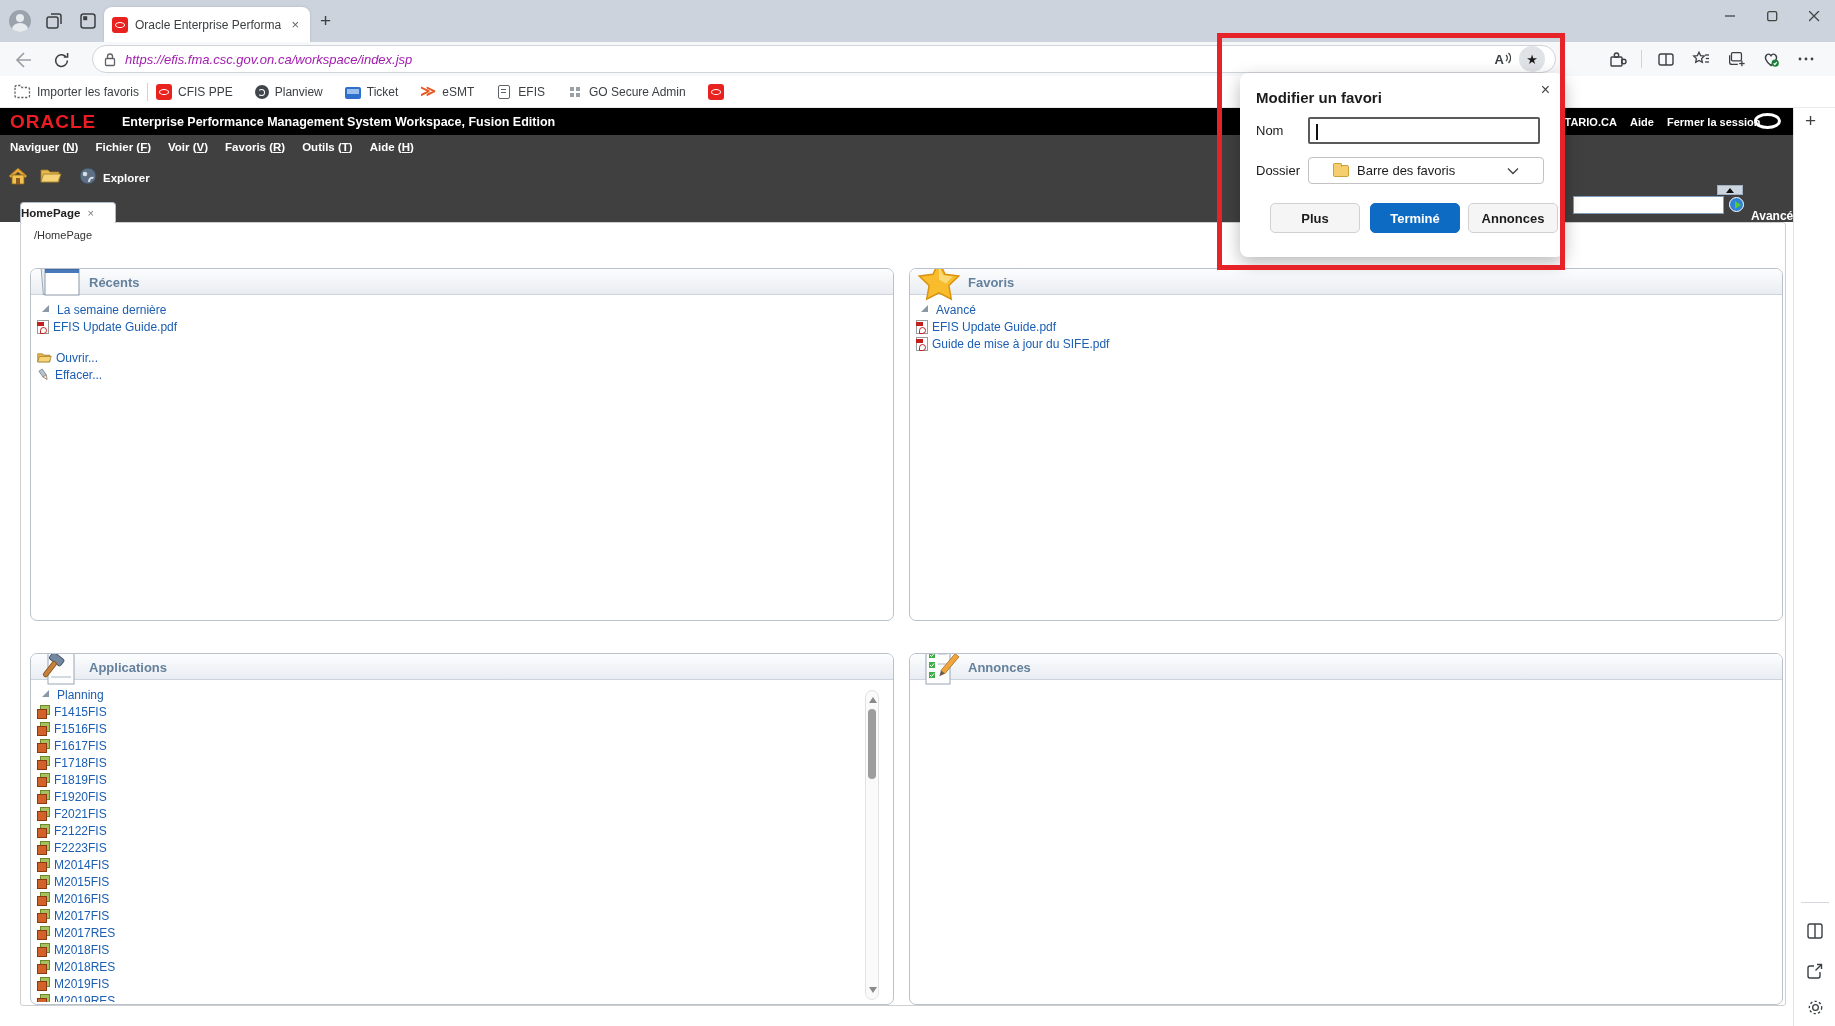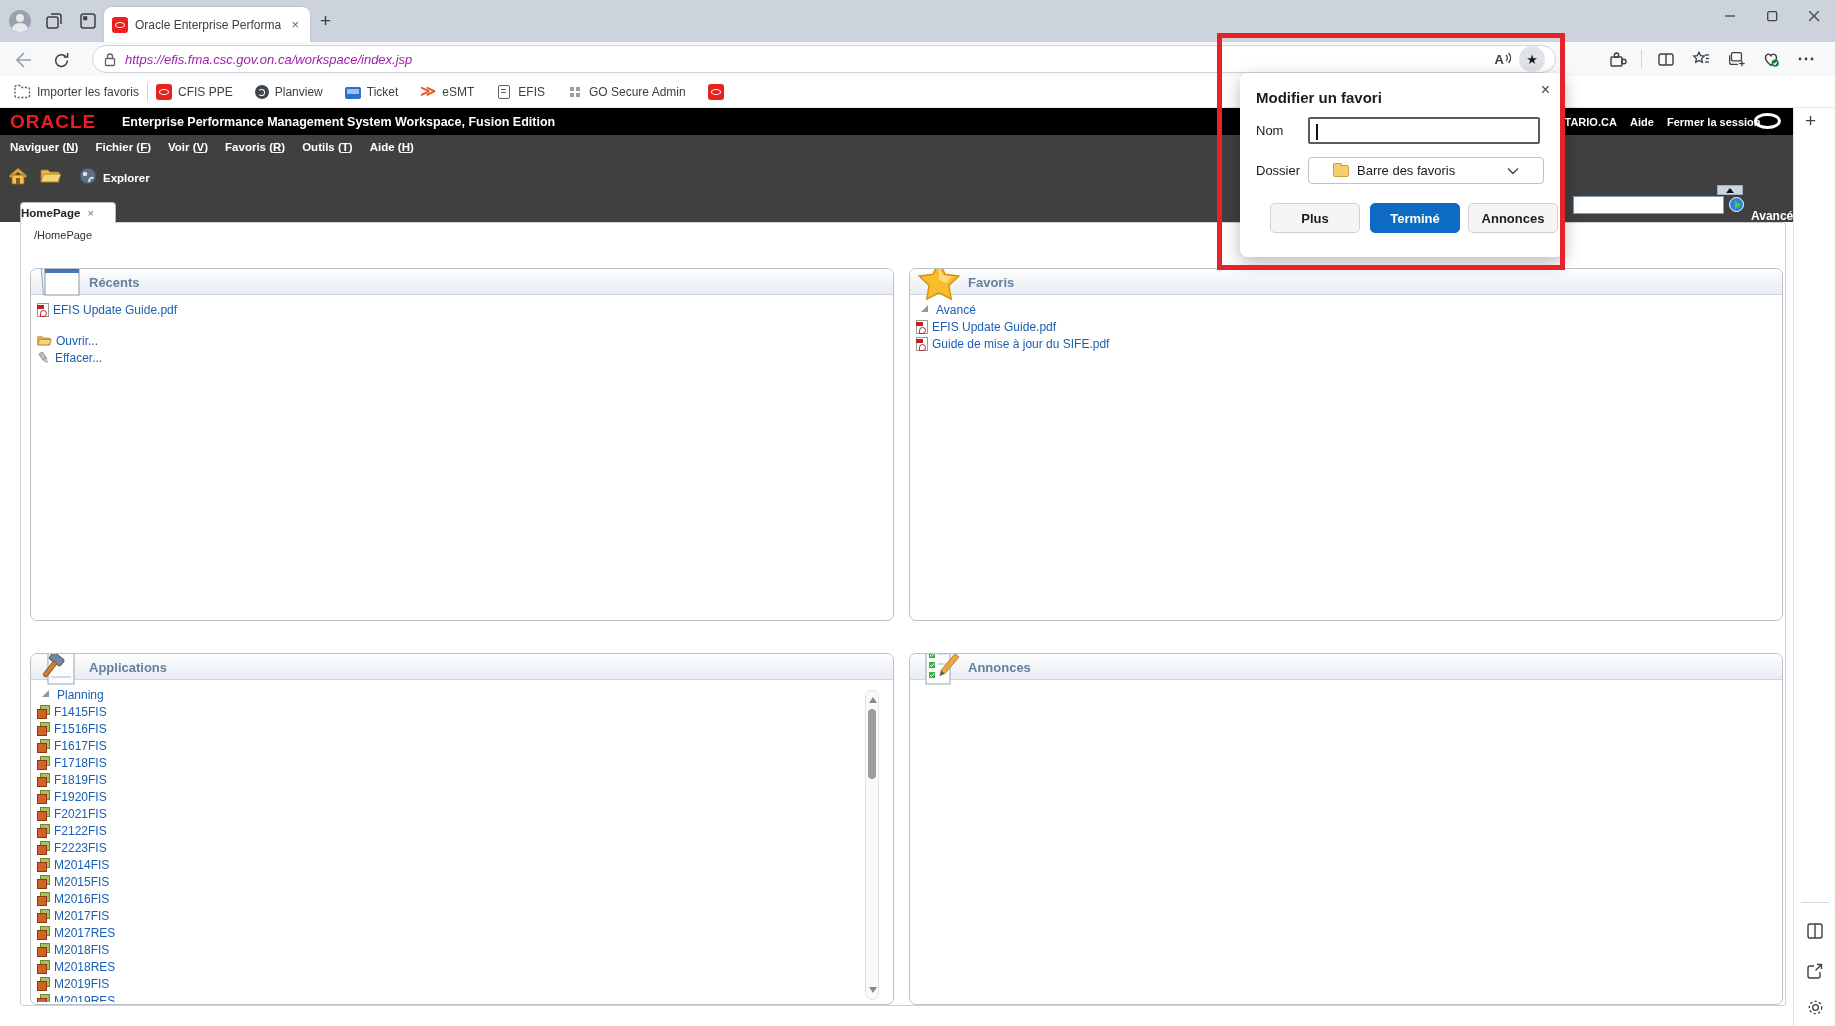--- a/index.html
+++ b/index.html
@@ -348,20 +348,24 @@
           <svg width="46" height="42" viewBox="0 0 46 42">
               <rect x="5" y="3" width="35" height="29" fill="#e8edf2" stroke="#9aa8b6" transform="rotate(-5 22 17)"></rect>
               <rect x="8" y="6" width="34" height="28" fill="#fff" stroke="#8a98a8"></rect>
               <rect x="8" y="6" width="34" height="6" fill="#4a79b8"></rect>
               <rect x="8" y="6" width="34" height="2.5" fill="#2c5a9a"></rect>
             </svg>
         </span>
         <span class="ttl">Récents</span>
       </div>
       <div class="plist">
+        <div class="row">
+            <span class="tri"></span>
+            <a class="lnk">La semaine dernière</a>
+          </div>
         <div class="row">
             <span class="pdf-ic"></span>
             <a class="lnk">EFIS Update Guide.pdf</a>
           </div>
         <div class="spacer"></div>
         <div class="row">
           <svg width="15" height="13" viewBox="0 0 22 19">
               <path d="M1 4 h7 l2 2 h9 v10 h-18 z" fill="#e8b84a" stroke="#9a7a28"></path>
               <path d="M3.5 8 h17.5 l-3 8 h-17 z" fill="#f6d377" stroke="#9a7a28"></path>
             </svg>

